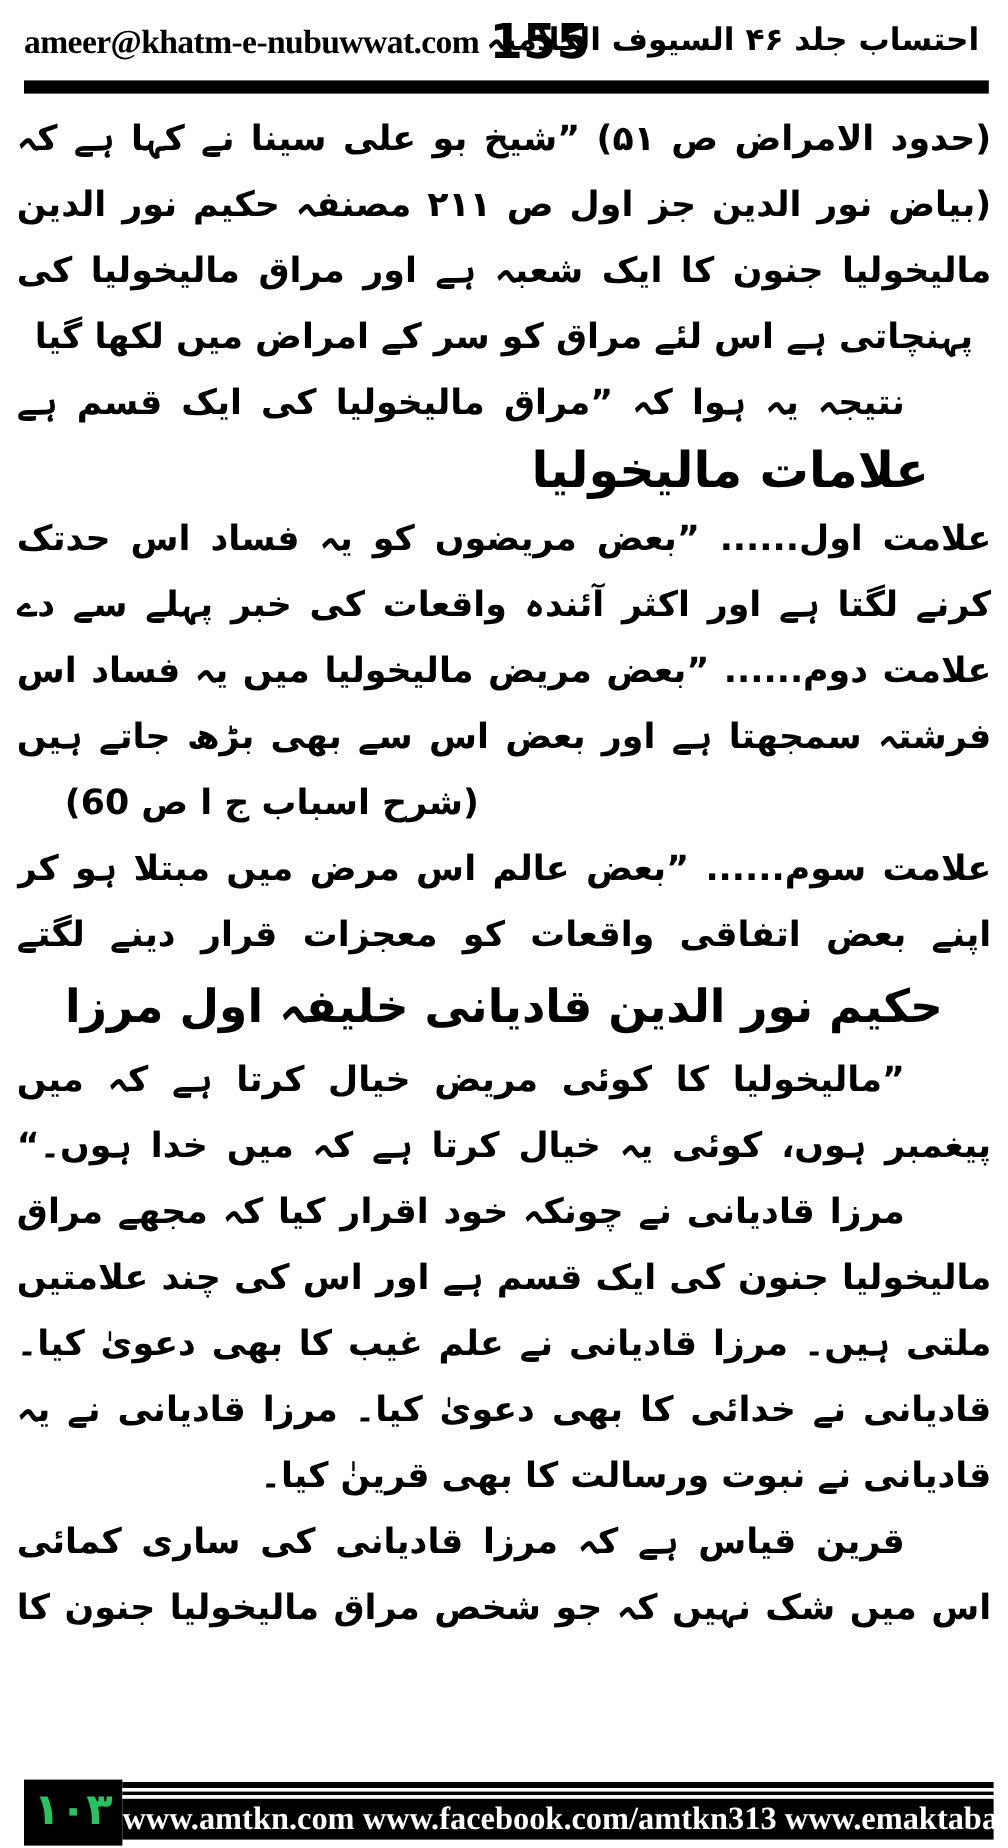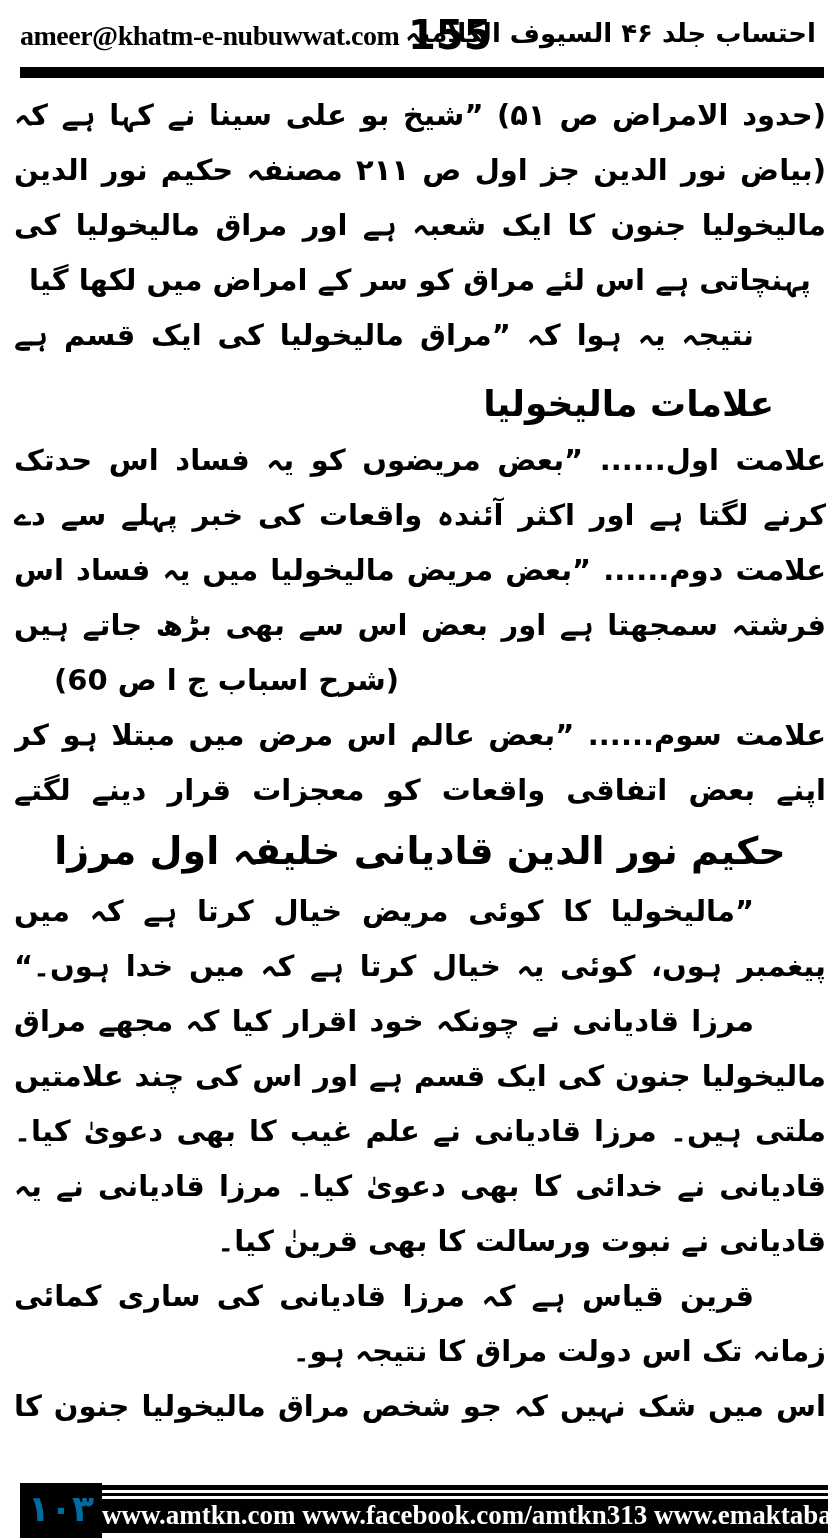--- a/index.html
+++ b/index.html
@@ -42,34 +42,34 @@
   .line {
     font-size: 29px; line-height: 55px; height: 55px;
     overflow: hidden;
   }
   .line.justify { text-align: justify; text-align-last: justify; }
   .line.indent  { text-align: justify; text-align-last: justify; padding-right: 72px; }
   .line.center  { text-align: center; }
   .line.left    { text-align: left; padding-left: 40px; }
   .line.right   { text-align: right; }
   .line.heading-right {
-    font-size: 36px; height: 58px; line-height: 58px;
-    text-align: right; padding-right: 52px; margin-top: 12px;
+    font-size: 41px; height: 58px; line-height: 58px;
+    text-align: right; padding-right: 52px;
   }
   .line.heading-center {
     font-size: 38px; height: 66px; line-height: 66px;
     text-align: center;
   }
 
   
   .footer { position: absolute; left: 0; right: 0; top: 1483px; height: 57px; }
   .footer-pagebox {
     position: absolute; left: 20px; top: 0;
     width: 82px; height: 55px;
-    background: #000; color: #0369a1;
+    background: #000; color: #22c55e;
     font-size: 36px; font-weight: bold;
     text-align: center; line-height: 52px; direction: rtl;
   }
   .footer-right { position: absolute; left: 102px; right: 12px; top: 2px; }
   .footer-line1 { height: 5px; background: #000; }
   .footer-gap1  { height: 3px; background: #fff; }
   .footer-line2 { height: 3px; background: #000; }
   .footer-gap2  { height: 3px; background: #fff; }
   .footer-bar {
     height: 34px; background: #000; color: #fff;
@@ -106,21 +106,20 @@
       <div class="line justify">اپنے بعض اتفاقی واقعات کو معجزات قرار دینے لگتے ہیں۔“ (مخزن حکمت ج ۲ ص ۱۳۵۲)</div>
       <div class="line heading-center">حکیم نور الدین قادیانی خلیفہ اول مرزا قادیانی کیا کہتے ہیں؟</div>
       <div class="line indent">”مالیخولیا کا کوئی مریض خیال کرتا ہے کہ میں بادشاہ ہوں، کوئی یہ خیال کرتا ہے کہ میں</div>
       <div class="line justify">پیغمبر ہوں، کوئی یہ خیال کرتا ہے کہ میں خدا ہوں۔“ (بیاض نور الدین حصہ اول ص ۲۱۲)</div>
       <div class="line indent">مرزا قادیانی نے چونکہ خود اقرار کیا کہ مجھے مراق ہے۔ طبیبوں نے تحقیق کی کہ مراق</div>
       <div class="line justify">مالیخولیا جنون کی ایک قسم ہے اور اس کی چند علامتیں بھی بیان کیں۔ یہ علامتیں ہم کو مرزا قادیانی میں</div>
       <div class="line justify">ملتی ہیں۔ مرزا قادیانی نے علم غیب کا بھی دعویٰ کیا۔ یہ بھی کہا کہ میرا نام میکائیل فرشتہ ہے۔ مرزا</div>
       <div class="line justify">قادیانی نے خدائی کا بھی دعویٰ کیا۔ مرزا قادیانی نے یہ بھی کہا کہ میں آریوں کا بادشاہ ہوں۔ مرزا</div>
       <div class="line right">قادیانی نے نبوت ورسالت کا بھی قرینٰ کیا۔</div>
       <div class="line indent">قرین قیاس ہے کہ مرزا قادیانی کی ساری کمائی براہین احمدیہ حصہ اول سے لے کر آخر</div>
-      <div class="line right">زمانہ تک اس دولت مراق کا نتیجہ ہو۔</div>
       <div class="line justify">اس میں شک نہیں کہ جو شخص مراق مالیخولیا جنون کا بزبان خود مقر ہو وہ ہرگز نبی نہیں</div>
     </div>
 
   <div class="footer">
     <div class="footer-pagebox">
       <span>۱۰۳</span>
     </div>
     <div class="footer-right">
       <div class="footer-line1"></div>
       <div class="footer-gap1"></div>

